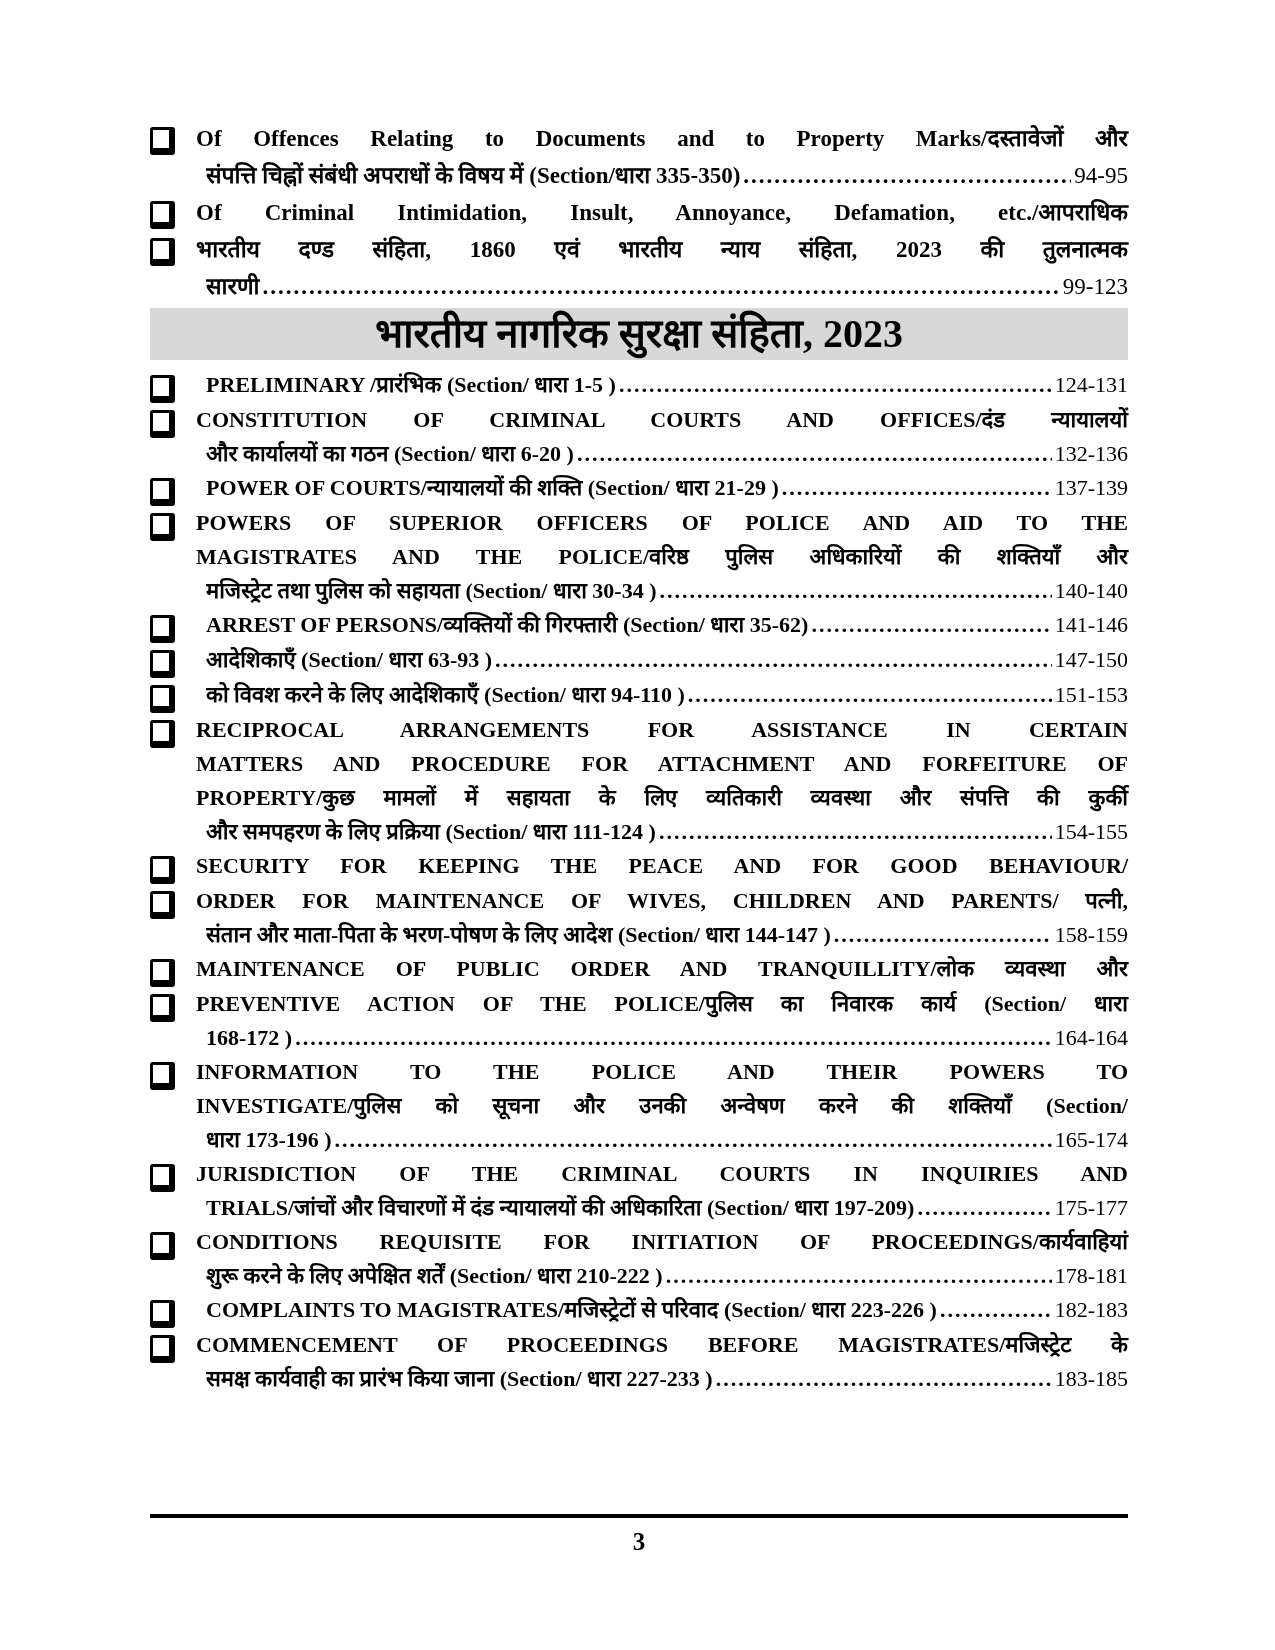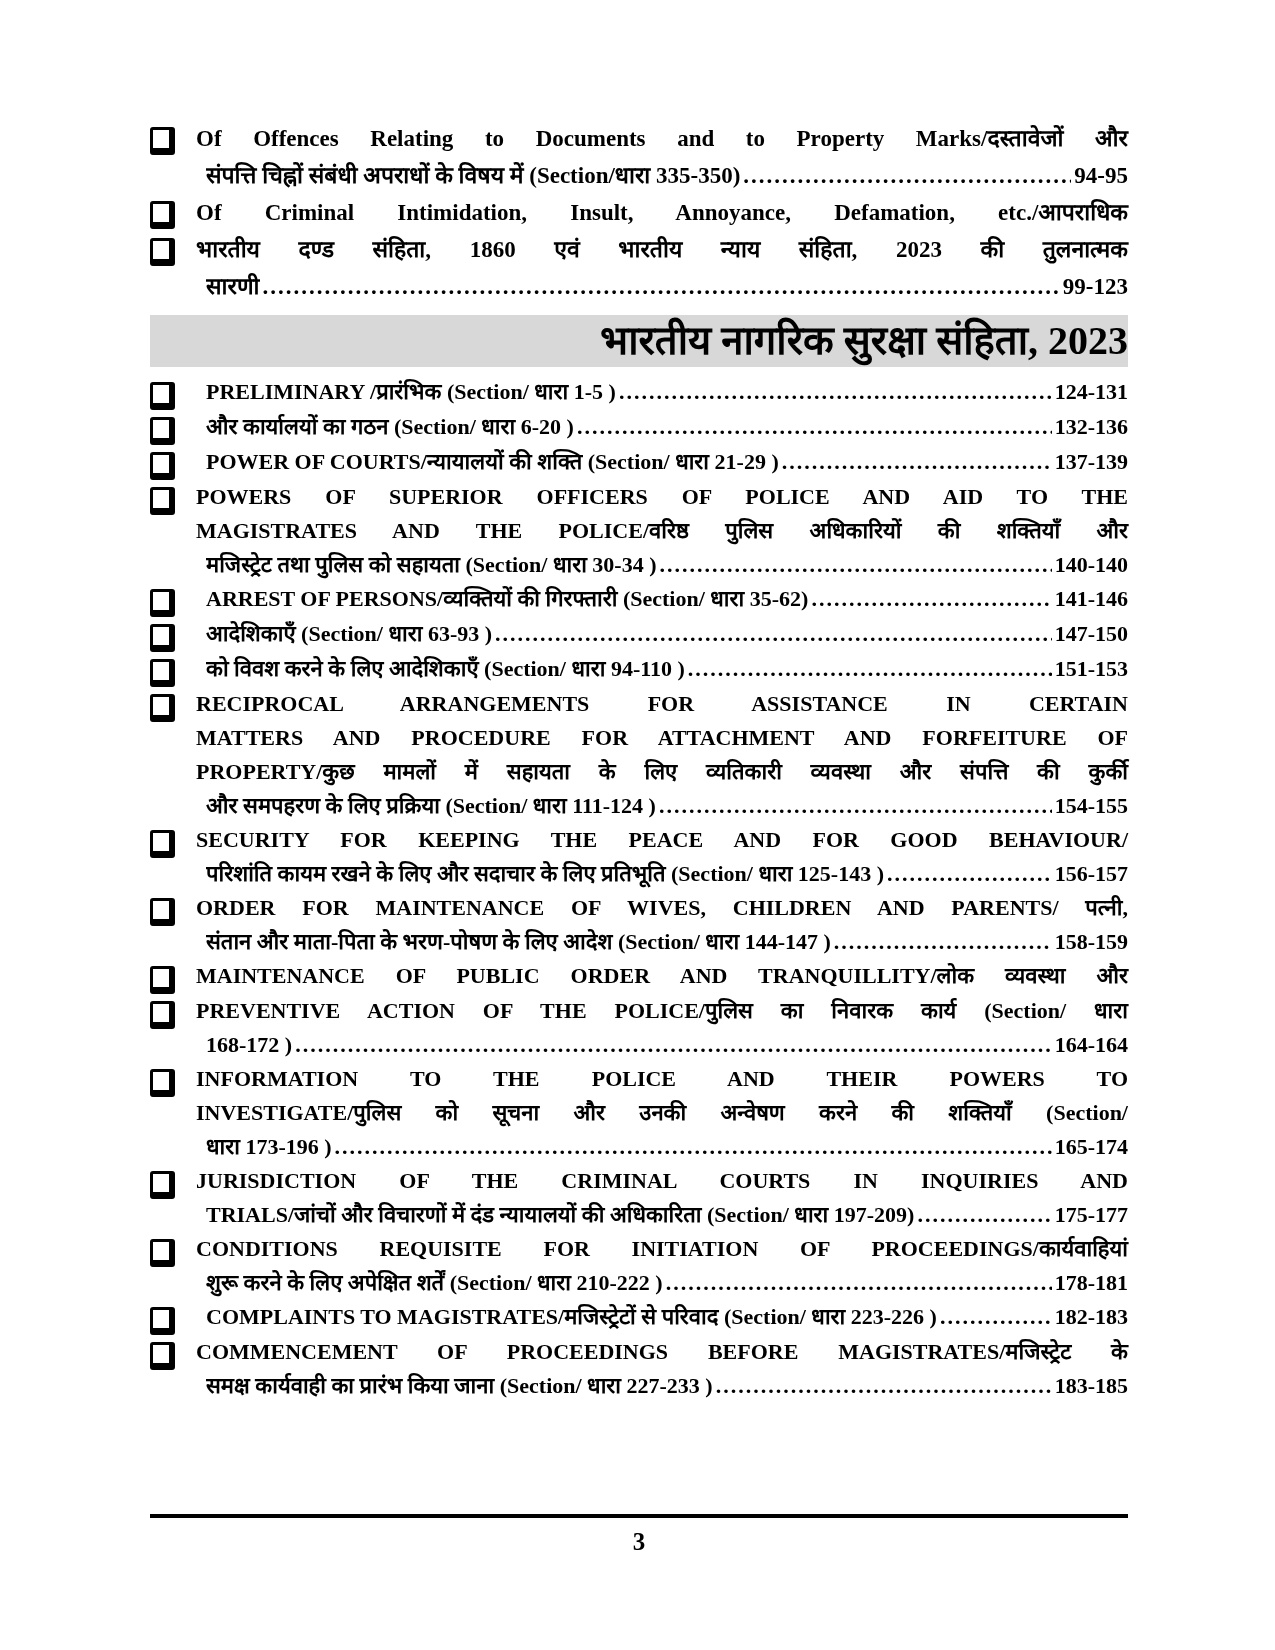--- a/index.html
+++ b/index.html
@@ -30,34 +30,34 @@
   .toc-main .entry-body { font-size: 22px; line-height: 34px; }
 
   .line.just { text-align: justify; text-align-last: justify; }
   .line.last { display: flex; align-items: baseline; }
   .tail { flex: 0 1 auto; white-space: nowrap; overflow: hidden; margin-left: 10px; }
   .leader { flex: 1 1 20px; min-width: 18px; overflow: hidden; white-space: nowrap; margin: 0 3px; font-weight: bold; }
   .leader::after {
     content: "....................................................................................................................................................................................................";
     letter-spacing: 2px;
   }
-  .pages { flex: 0 0 auto; font-weight: bold; }
+  .pages { flex: 0 0 auto; font-weight: normal; }
 
   .seg-b { font-weight: bold; }
   .seg-p { font-weight: bold; }
 
   
   .band {
     background: #d8d8d8;
-    text-align: right;
+    text-align: center;
     font-weight: bold;
     font-size: 40px;
     line-height: 52px;
     height: 52px;
-    margin: 10px 0 8px 0;
+    margin: 3px 0 8px 0;
   }
 
   
   .footer { position: absolute; left: 150px; width: 978px; top: 1514px; }
   .footer-rule { border-top: 4px solid #000; width: 100%; }
   .page-num { text-align: center; font-weight: bold; font-size: 25px; margin-top: 10px; }
 </style>
 </head>
 <body style="color: rgb(0, 0, 0);">
 
@@ -116,20 +116,21 @@
               <span class="leader"></span>
               <span class="pages">124-131</span>
             </div>
           </div>
         </div>
         <div class="toc-entry">
           <div class="cb-col">
             <div class="cb"></div>
           </div>
           <div class="entry-body">
+            <div class="line just"><span class="seg-b">CONSTITUTION OF CRIMINAL COURTS AND OFFICES/दंड न्यायालयों</span></div>
             <div class="line last">
               <span class="tail"><span class="seg-b">और कार्यालयों का गठन </span><span class="seg-p">(Section/ धारा 6-20 ) </span></span>
               <span class="leader"></span>
               <span class="pages">132-136</span>
             </div>
           </div>
         </div>
         <div class="toc-entry">
           <div class="cb-col">
             <div class="cb"></div>
@@ -206,25 +207,20 @@
               <span class="pages">154-155</span>
             </div>
           </div>
         </div>
         <div class="toc-entry">
           <div class="cb-col">
             <div class="cb"></div>
           </div>
           <div class="entry-body">
             <div class="line just"><span class="seg-b">SECURITY FOR KEEPING THE PEACE AND FOR GOOD BEHAVIOUR/</span></div>
-            <div class="line last">
-              <span class="tail"><span class="seg-b">परिशांति कायम रखने के लिए और सदाचार के लिए प्रतिभूति </span><span class="seg-p">(Section/ धारा 125-143 )</span></span>
-              <span class="leader"></span>
-              <span class="pages">156-157</span>
-            </div>
           </div>
         </div>
         <div class="toc-entry">
           <div class="cb-col">
             <div class="cb"></div>
           </div>
           <div class="entry-body">
             <div class="line just"><span class="seg-b">ORDER FOR MAINTENANCE OF WIVES, CHILDREN AND PARENTS/ पत्नी,</span></div>
             <div class="line last">
               <span class="tail"><span class="seg-b">संतान और माता-पिता के भरण-पोषण के लिए आदेश </span><span class="seg-p">(Section/ धारा 144-147 )</span></span>

